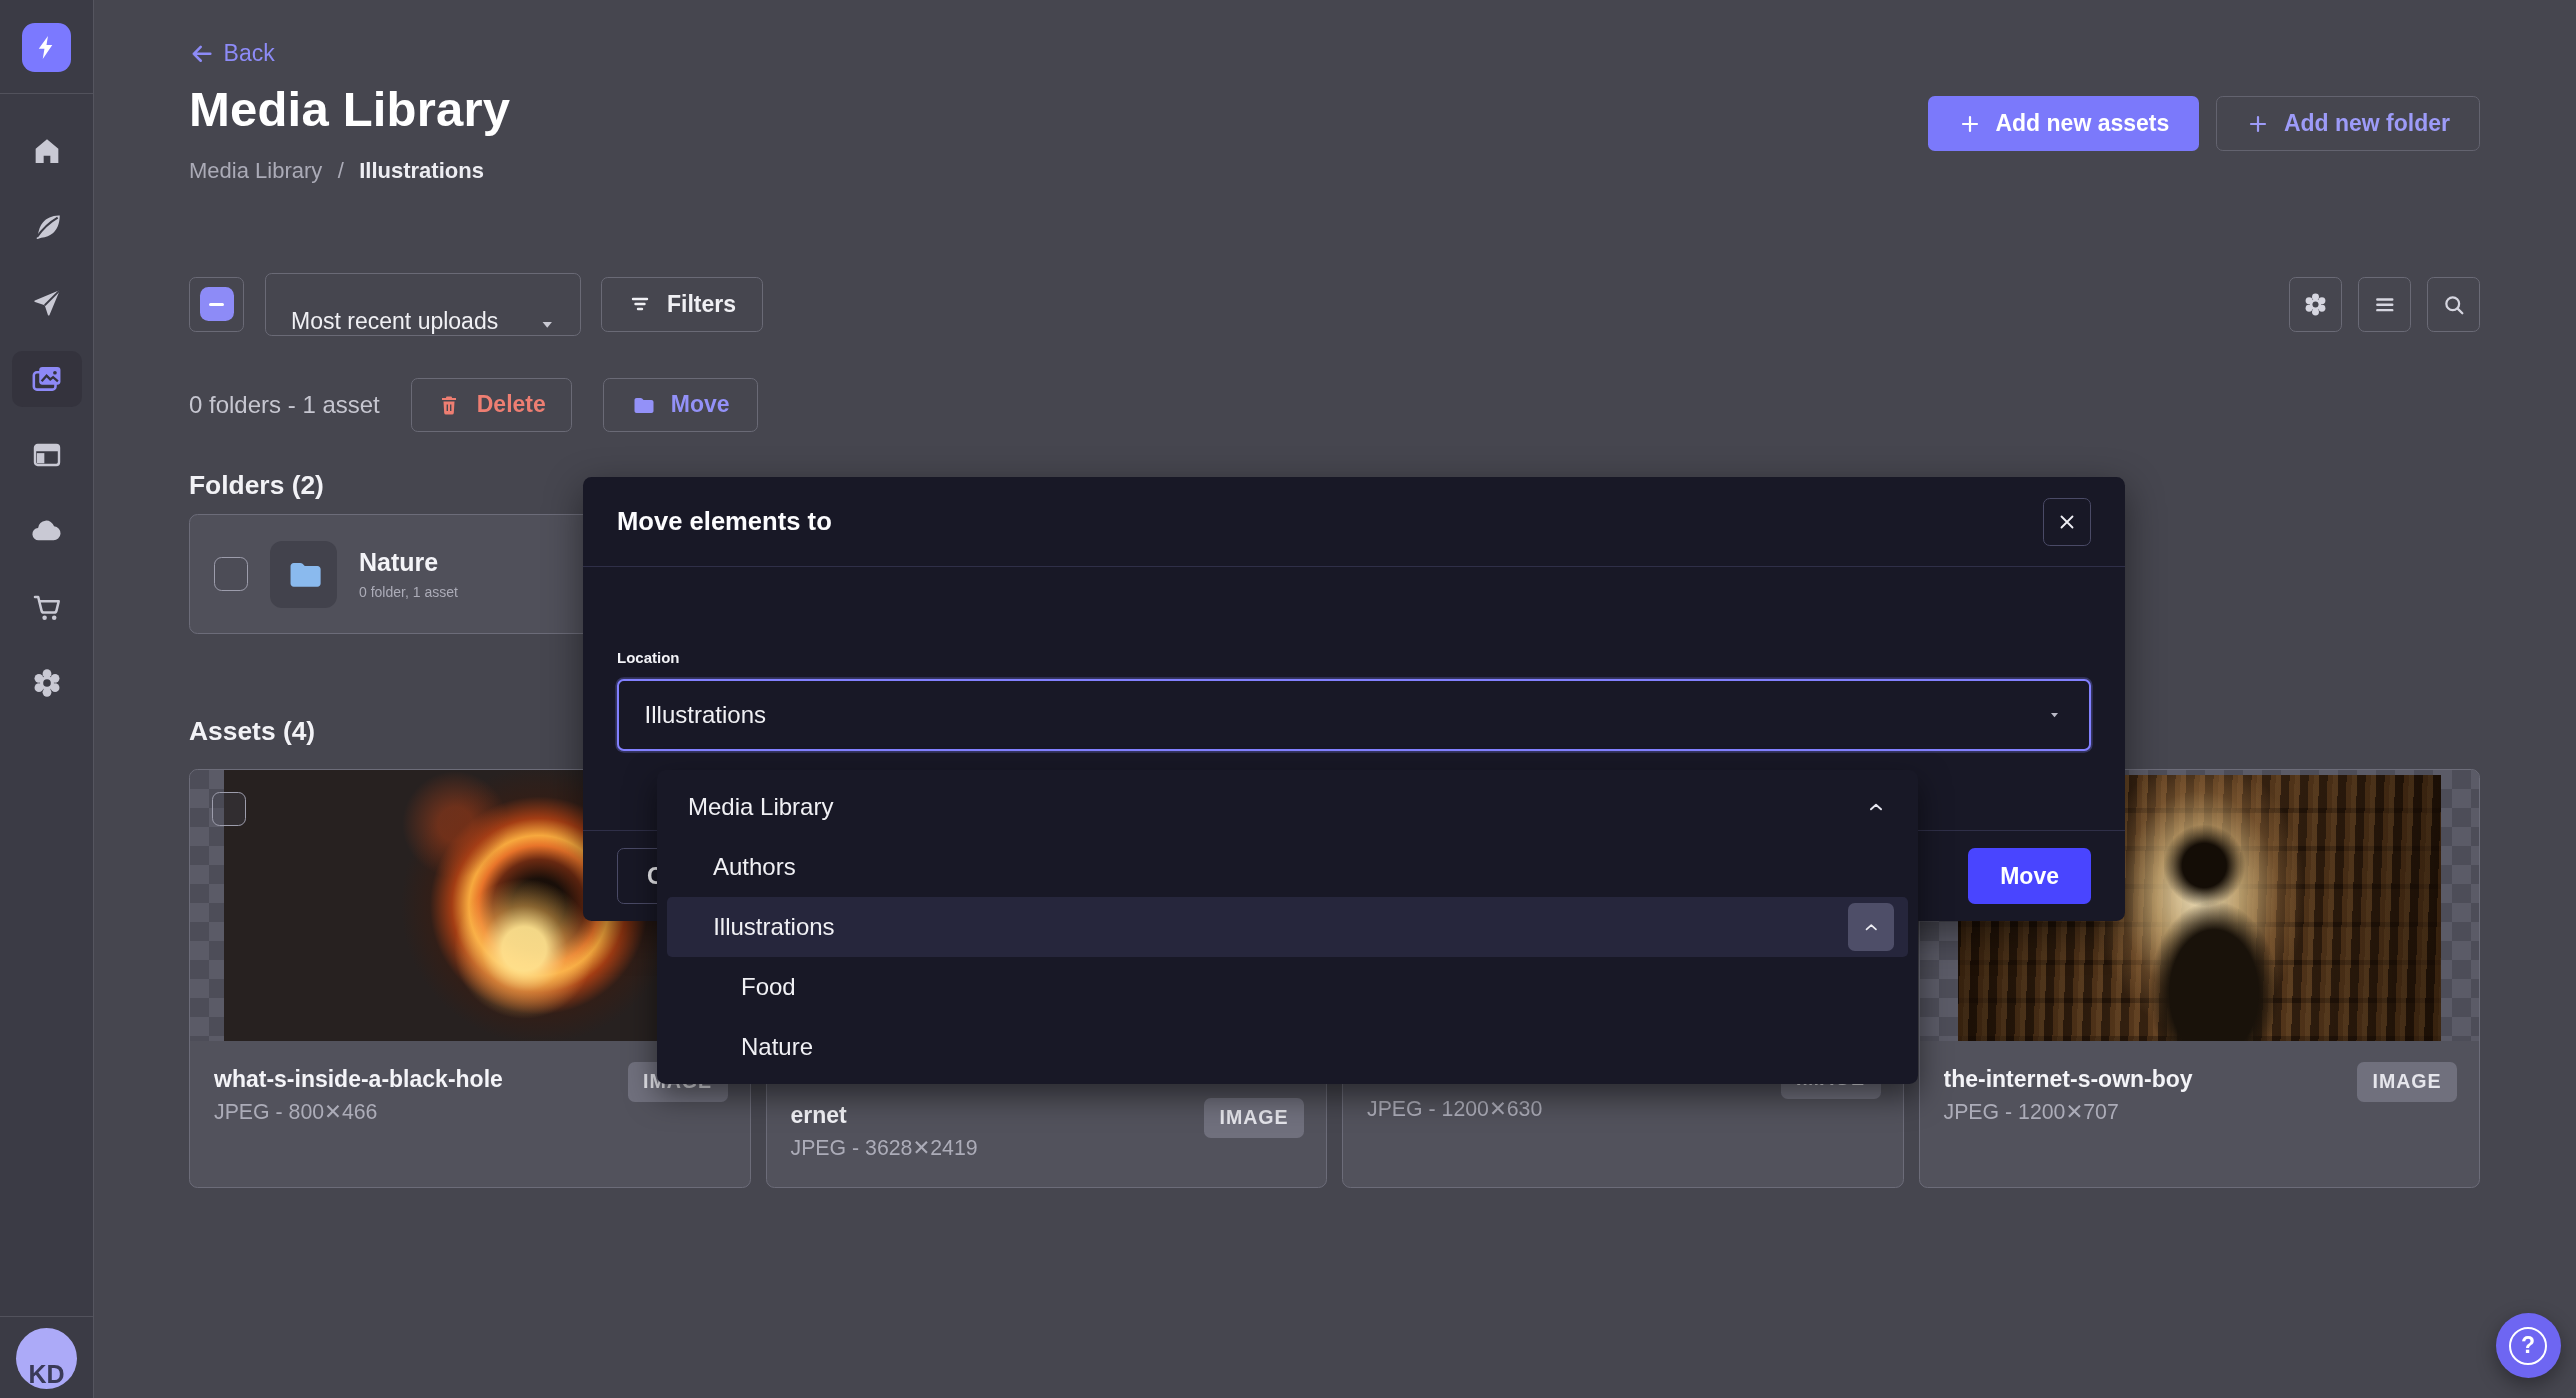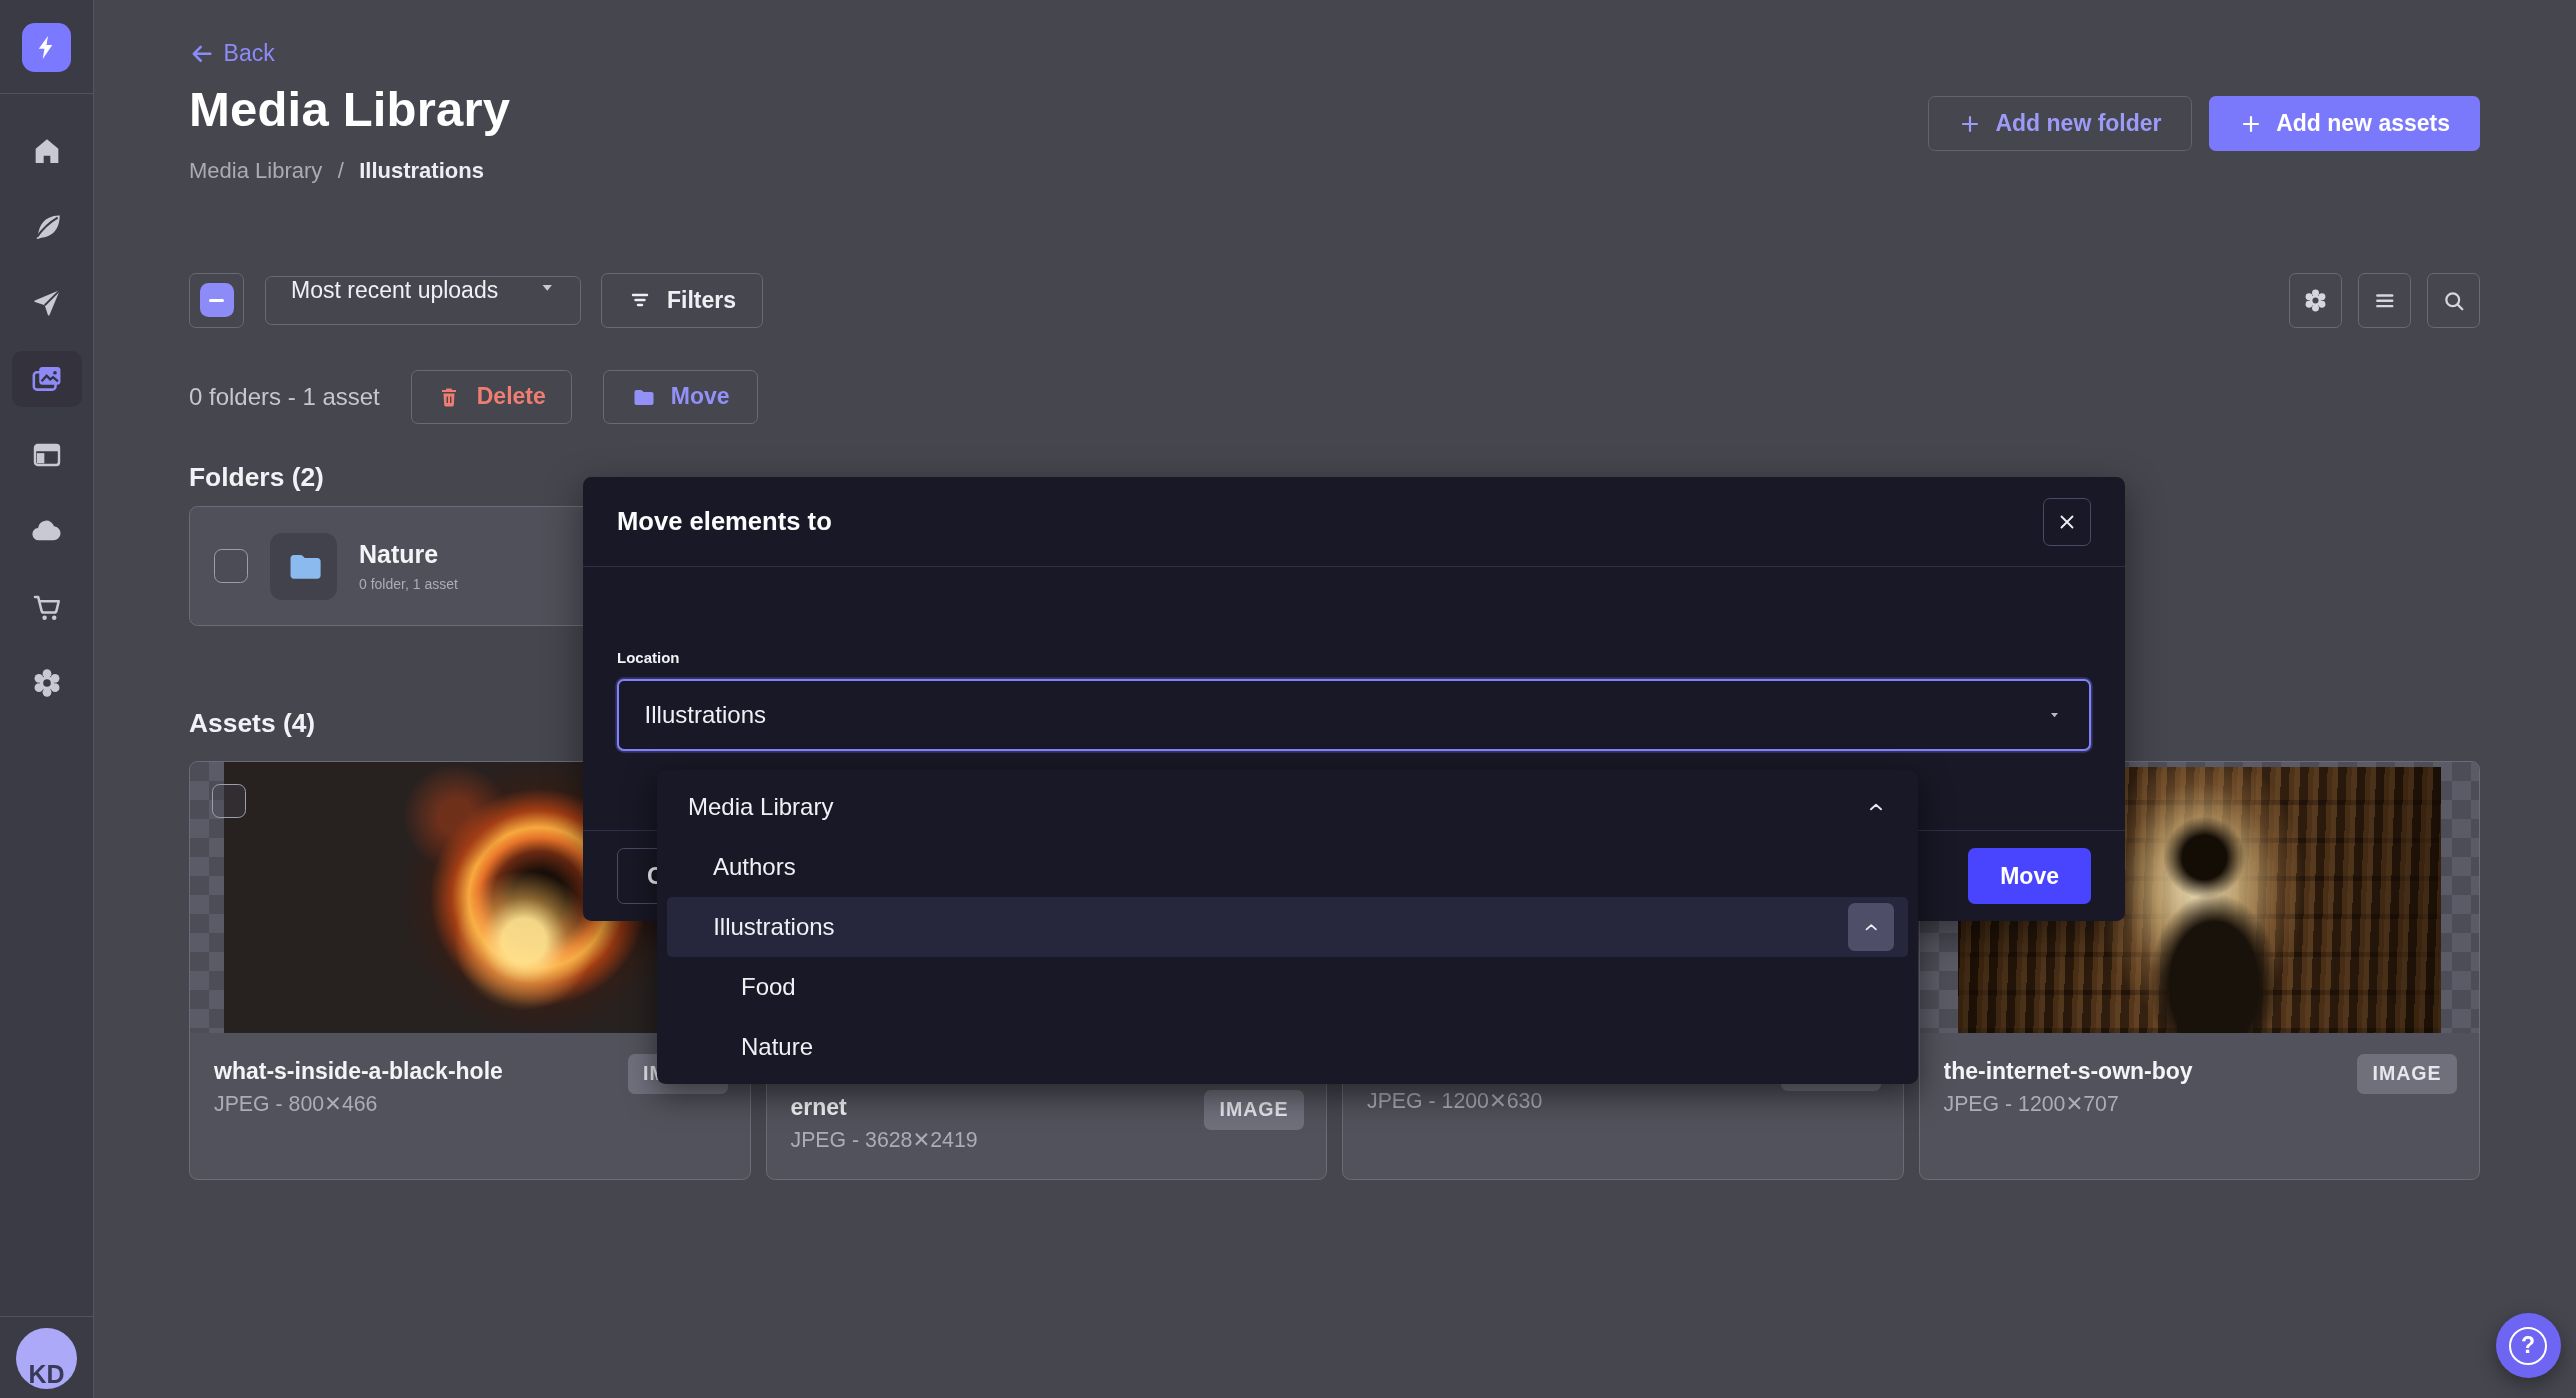--- a/index.html
+++ b/index.html
@@ -34,21 +34,21 @@
   .header-actions { position:absolute; top:96px; right:96px; display:flex; gap:17px; }
   .btn { display:inline-flex; align-items:center; justify-content:center; gap:13.6px; height:55px; border-radius:6.8px; font-size:23px; font-weight:bold; cursor:pointer; border:1.3px solid transparent; background:transparent; font-family:inherit; }
   .btn-ghost-purple { border-color:#63636F; color:#9D9BF8; padding:0 29px; }
   .btn-solid-purple { background:#7B79FB; color:#FFFFFF; padding:0 29px; }
 
   .toolbar { margin-top:89px; display:flex; align-items:center; gap:20.5px; }
   .sq-btn { height:55px; border:1.3px solid #6A6A76; border-radius:6.8px; background:transparent; display:inline-flex; align-items:center; justify-content:center; cursor:pointer; color:#D6D6E0; font-family:inherit; }
   .selectall-btn { width:55px; }
   .cbx-ind { width:34px; height:34px; border-radius:8.5px; background:#8D8BF7; display:flex; align-items:center; justify-content:center; }
   .cbx-ind i { display:block; width:15.4px; height:3.4px; border-radius:1.7px; background:#FFFFFF; }
-  .sort-select { width:316px; height:49px; padding:0 22px 0 25.6px; justify-content:space-between; display:inline-flex; align-items:flex-start; border:1.3px solid #6A6A76; border-radius:6.8px; font-size:23px; color:#F0F0F4; cursor:pointer; background:transparent; font-family:inherit; }
+  .sort-select { width:316px; height:63px; padding:0 22px 0 25.6px; justify-content:space-between; display:inline-flex; align-items:flex-end; border:1.3px solid #6A6A76; border-radius:6.8px; font-size:23px; color:#F0F0F4; cursor:pointer; background:transparent; font-family:inherit; }
   .filters-btn { padding:0 25.6px; gap:15.4px; font-size:23px; font-weight:bold; color:#F0F0F4; }
   .toolbar-right { margin-left:auto; display:flex; gap:16px; }
   .icon-btn { width:53px; }
 
   .selection-row { margin-top:42px; display:flex; align-items:center; gap:31px; height:54px; }
   .selection-text { font-size:24px; color:#C6C6D0; }
   .btn-del { border-color:#6A6A76; color:#EE7E72; padding:0 25.6px; gap:15.4px; height:54px; }
   .btn-move { border-color:#6A6A76; color:#9391F8; padding:0 27px; gap:15.4px; height:54px; }
 
   .sec-heading { font-size:26.4px; font-weight:bold; color:#F2F2F6; }
@@ -217,35 +217,35 @@
     <span>Back</span>
   </div>
   <h1 class="page-title">Media Library</h1>
   <div class="breadcrumb">
     <span>Media Library</span>
     <span>/</span>
     <span class="crumb-current">Illustrations</span>
   </div>
 
   <div class="header-actions">
-    <button class="btn btn-ghost-purple">
+    <button class="btn btn-solid-purple">
       <span>
           <svg width="24" height="24" viewBox="0 0 24 24" stroke="currentColor" stroke-width="2.2" stroke-linecap="round" fill="none">
             <path d="M12 5v14M5 12h14"></path>
           </svg>
         </span>
-      <span>Add new folder</span>
-    </button>
-    <button class="btn btn-solid-purple">
+      <span>Add new assets</span>
+    </button>
+    <button class="btn btn-ghost-purple">
       <span>
           <svg width="24" height="24" viewBox="0 0 24 24" stroke="currentColor" stroke-width="2.2" stroke-linecap="round" fill="none">
             <path d="M12 5v14M5 12h14"></path>
           </svg>
         </span>
-      <span>Add new assets</span>
+      <span>Add new folder</span>
     </button>
   </div>
 
   <div class="toolbar">
     <button class="sq-btn selectall-btn">
       <span class="cbx-ind">
           <i></i>
         </span>
     </button>
     <div class="sort-select">

